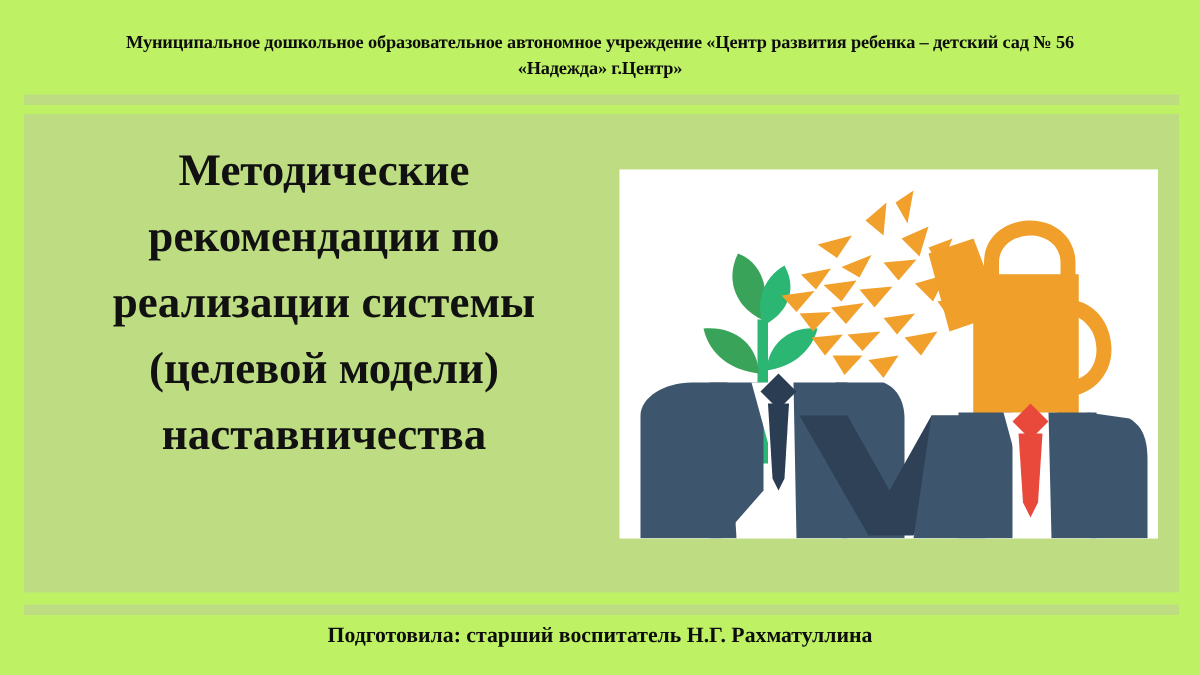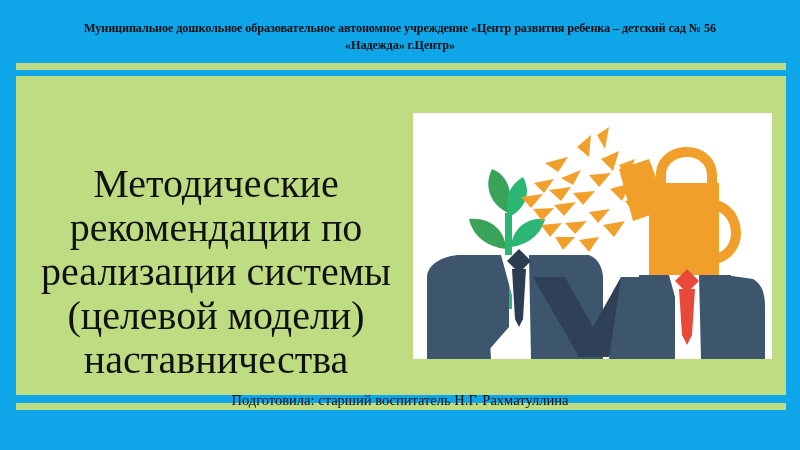--- a/index.html
+++ b/index.html
@@ -12,21 +12,21 @@
     width: 800px;
     height: 450px;
     overflow: hidden;
     font-family: "Liberation Serif", "DejaVu Serif", serif;
     position: relative;
   }
 
   .slide {
     position: absolute;
     inset: 0;
-    background: #0ea5e9;
+    background: #bef264;
   }
 
   
   .header {
     position: absolute;
     left: 40px;
     top: 20px;
     width: 720px;
     text-align: center;
     font-family: "Liberation Serif", "DejaVu Serif", serif;
@@ -66,26 +66,26 @@
   }
 
   
   .title {
     position: absolute;
     left: 30px;
     top: 92px;
     width: 372px;
     height: 290px;
     display: flex;
-    align-items: flex-end;
+    align-items: flex-start;
     justify-content: center;
     text-align: center;
     font-family: "Liberation Serif", "DejaVu Serif", serif;
-    font-weight: normal;
-    font-size: 40px;
+    font-weight: bold;
+    font-size: 30px;
     line-height: 44px;
     color: #111111;
   }
   .title-inner { width: 100%; }
 
   
   .picture {
     position: absolute;
     left: 413px;
     top: 113px;
@@ -93,25 +93,25 @@
     height: 246px;
     background: #ffffff;
     overflow: hidden;
   }
   .picture svg { display: block; width: 100%; height: 100%; }
 
   
   .footer {
     position: absolute;
     left: 40px;
-    top: 392px;
+    top: 416px;
     width: 720px;
     text-align: center;
     font-family: "Liberation Serif", "DejaVu Serif", serif;
-    font-weight: normal;
+    font-weight: bold;
     font-size: 14.5px;
     color: #0d0d0d;
   }
 </style>
 </head>
 <body>
 
 <div class="slide">
 
   <div class="header">

